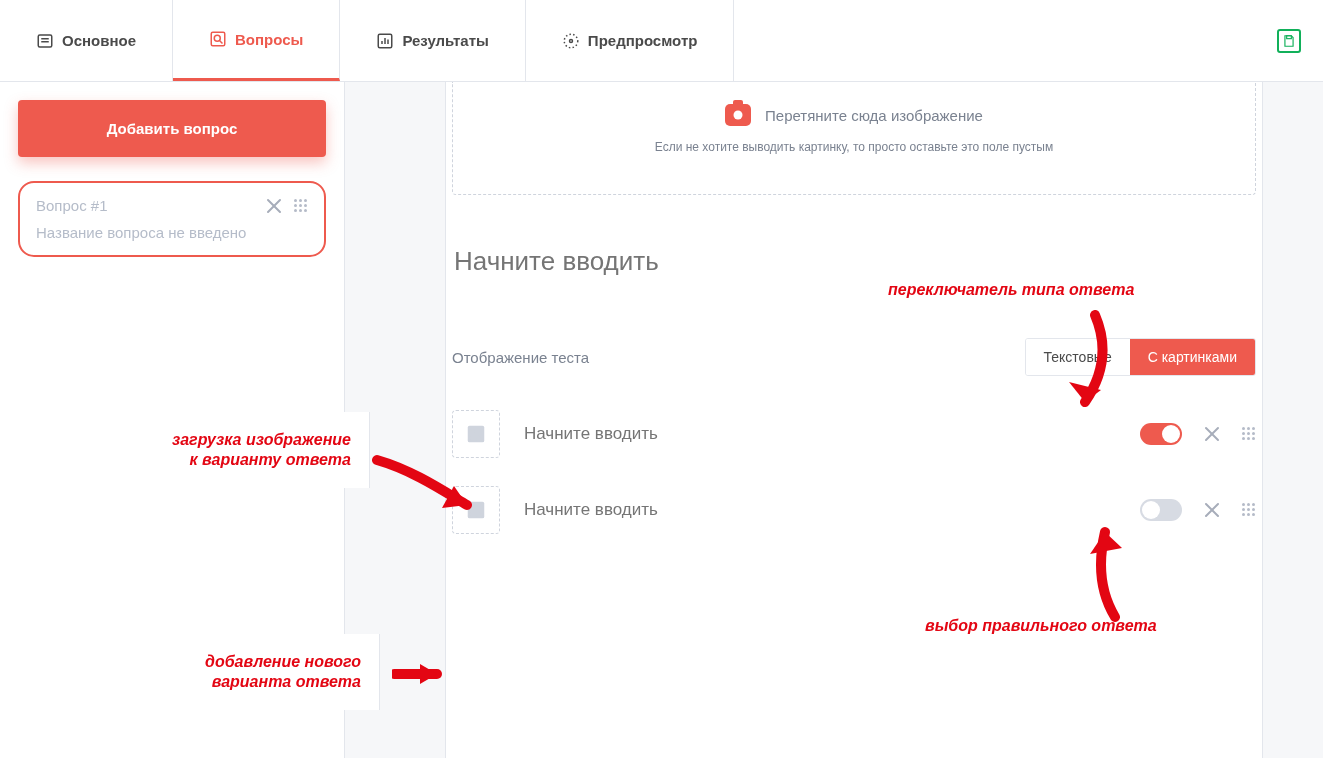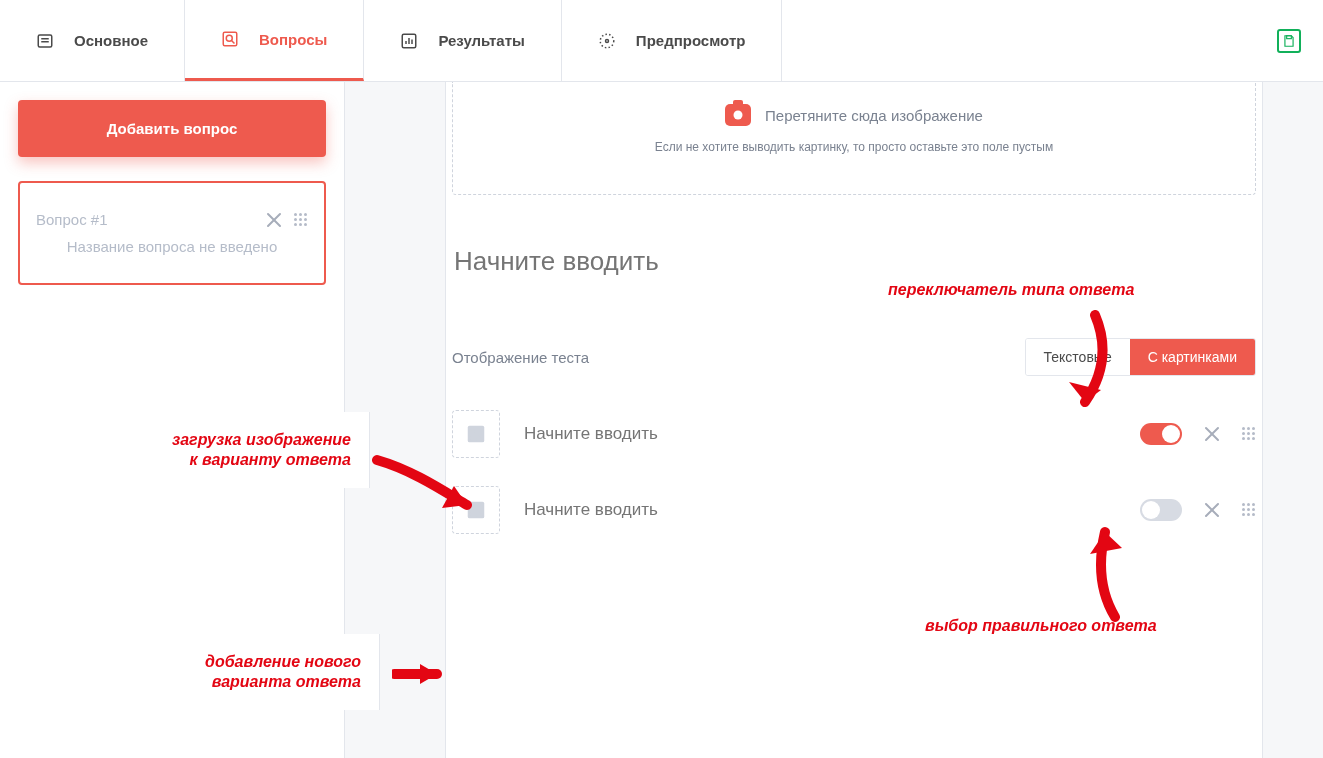--- a/index.html
+++ b/index.html
@@ -30,21 +30,21 @@
   .tabs {
     display: flex;
     align-items: stretch;
     height: 82px;
     border-bottom: 1px solid var(--border);
     position: relative;
   }
   .tab {
     display: flex;
     align-items: center;
-    gap: 20px;
+    gap: 8px;
     padding: 8px 36px;
     font-size: 15px;
     font-weight: 600;
     color: var(--text-dark);
     cursor: pointer;
     border-right: 1px solid var(--border);
   }
   .tab .ticon { width: 18px; height: 18px; display:flex; align-items:center; justify-content:center;}
   .tab.active {
     border-bottom: 3px solid var(--red);
@@ -82,35 +82,35 @@
     font-weight: 700;
     font-size: 15px;
     border: none;
     border-radius: 4px;
     box-shadow: 0 6px 14px rgba(238,90,78,0.35);
     cursor: pointer;
     margin-bottom: 24px;
   }
   .qcard {
     border: 2px solid var(--red);
-    border-radius: 4px;
-    padding: 28px 16px;
+    border-radius: 16px;
+    padding: 14px 16px;
   }
   .qcard-row {
     display: flex;
     align-items: center;
     justify-content: space-between;
     color: var(--text-light);
     font-size: 15px;
     margin-bottom: 10px;
   }
   .qcard-row .qtitle { flex:1; }
   .qcard-row .qx { width:16px;height:16px; margin-right:12px; cursor:pointer;}
   .qcard-row .qdrag { width:14px;height:14px; cursor:grab;}
-  .qcard-sub { color: var(--text-light); font-size: 15px; text-align: center; }
+  .qcard-sub { color: var(--text-light); font-size: 15px; }
 
   
   .main {
     flex: 1;
     background: var(--bg);
     padding: 0 0 0 0;
     overflow: hidden;
   }
   .panel {
     margin: 0 60px 0 100px;

